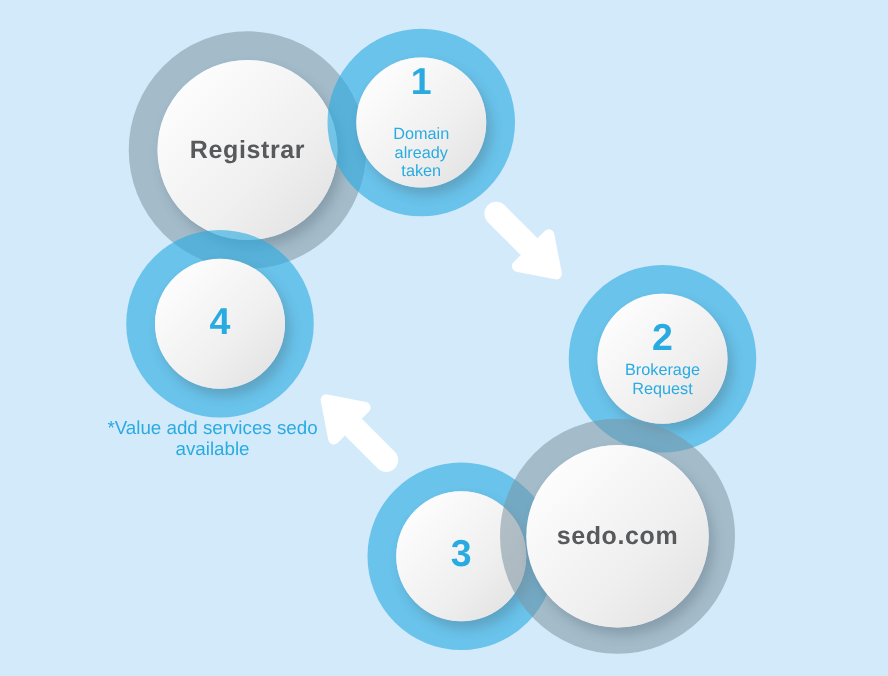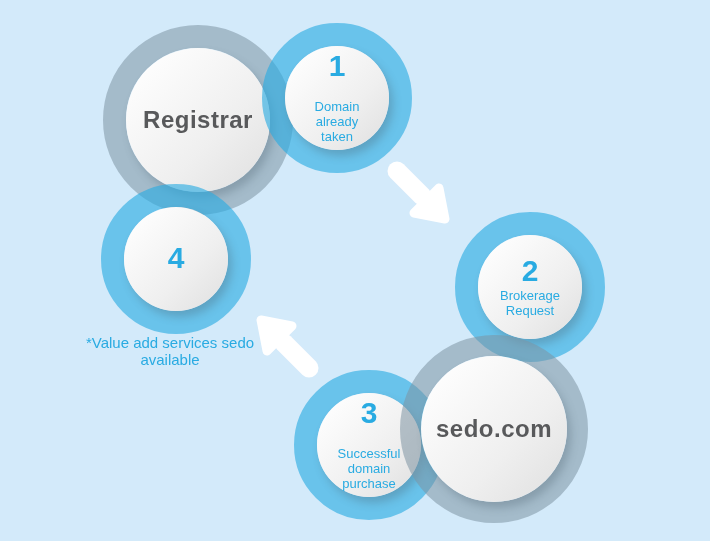--- a/index.html
+++ b/index.html
@@ -34,21 +34,21 @@
     font-size:30px; font-weight:bold; line-height:1;
     color:var(--accent-blue,#29abe2); margin-bottom:3px;
   }
   .step-label {
     font-size:13px; line-height:1.14; color:var(--accent-blue,#29abe2);
   }
   .step-label.narrow { width:70px;margin-top:16px; }
   .step-label.wide   { width:96px; }
 
   .big-title {
-    font-size:24px; font-weight:bold; letter-spacing:0.5px;
+    font-size:20px; font-weight:bold; letter-spacing:0.5px;
     color:var(--title-gray,#58595b);
   }
 
   .arrow { position:absolute; width:76px; height:76px; }
 
   .footnote {
     position:absolute; left:85px; top:334px; width:170px;
     text-align:center; font-size:15px; line-height:1.15;
     color:var(--accent-blue,#29abe2);
   }
@@ -63,21 +63,20 @@
     <div class="inner step">
       <div class="step-num">2</div>
       <div class="step-label wide">Brokerage Request</div>
     </div>
   </div>
 
   <div class="group" style="left:294px;top:370px;width:150px;height:150px">
     <div class="ring blue"></div>
     <div class="inner step">
       <div class="step-num">3</div>
-      <div class="step-label narrow">Successful domain purchase</div>
     </div>
   </div>
 
   <div class="group" style="left:400px;top:335px;width:188px;height:188px">
     <div class="ring gray21"></div>
     <div class="inner sedo">
       <div class="big-title">sedo.com</div>
     </div>
   </div>
 

